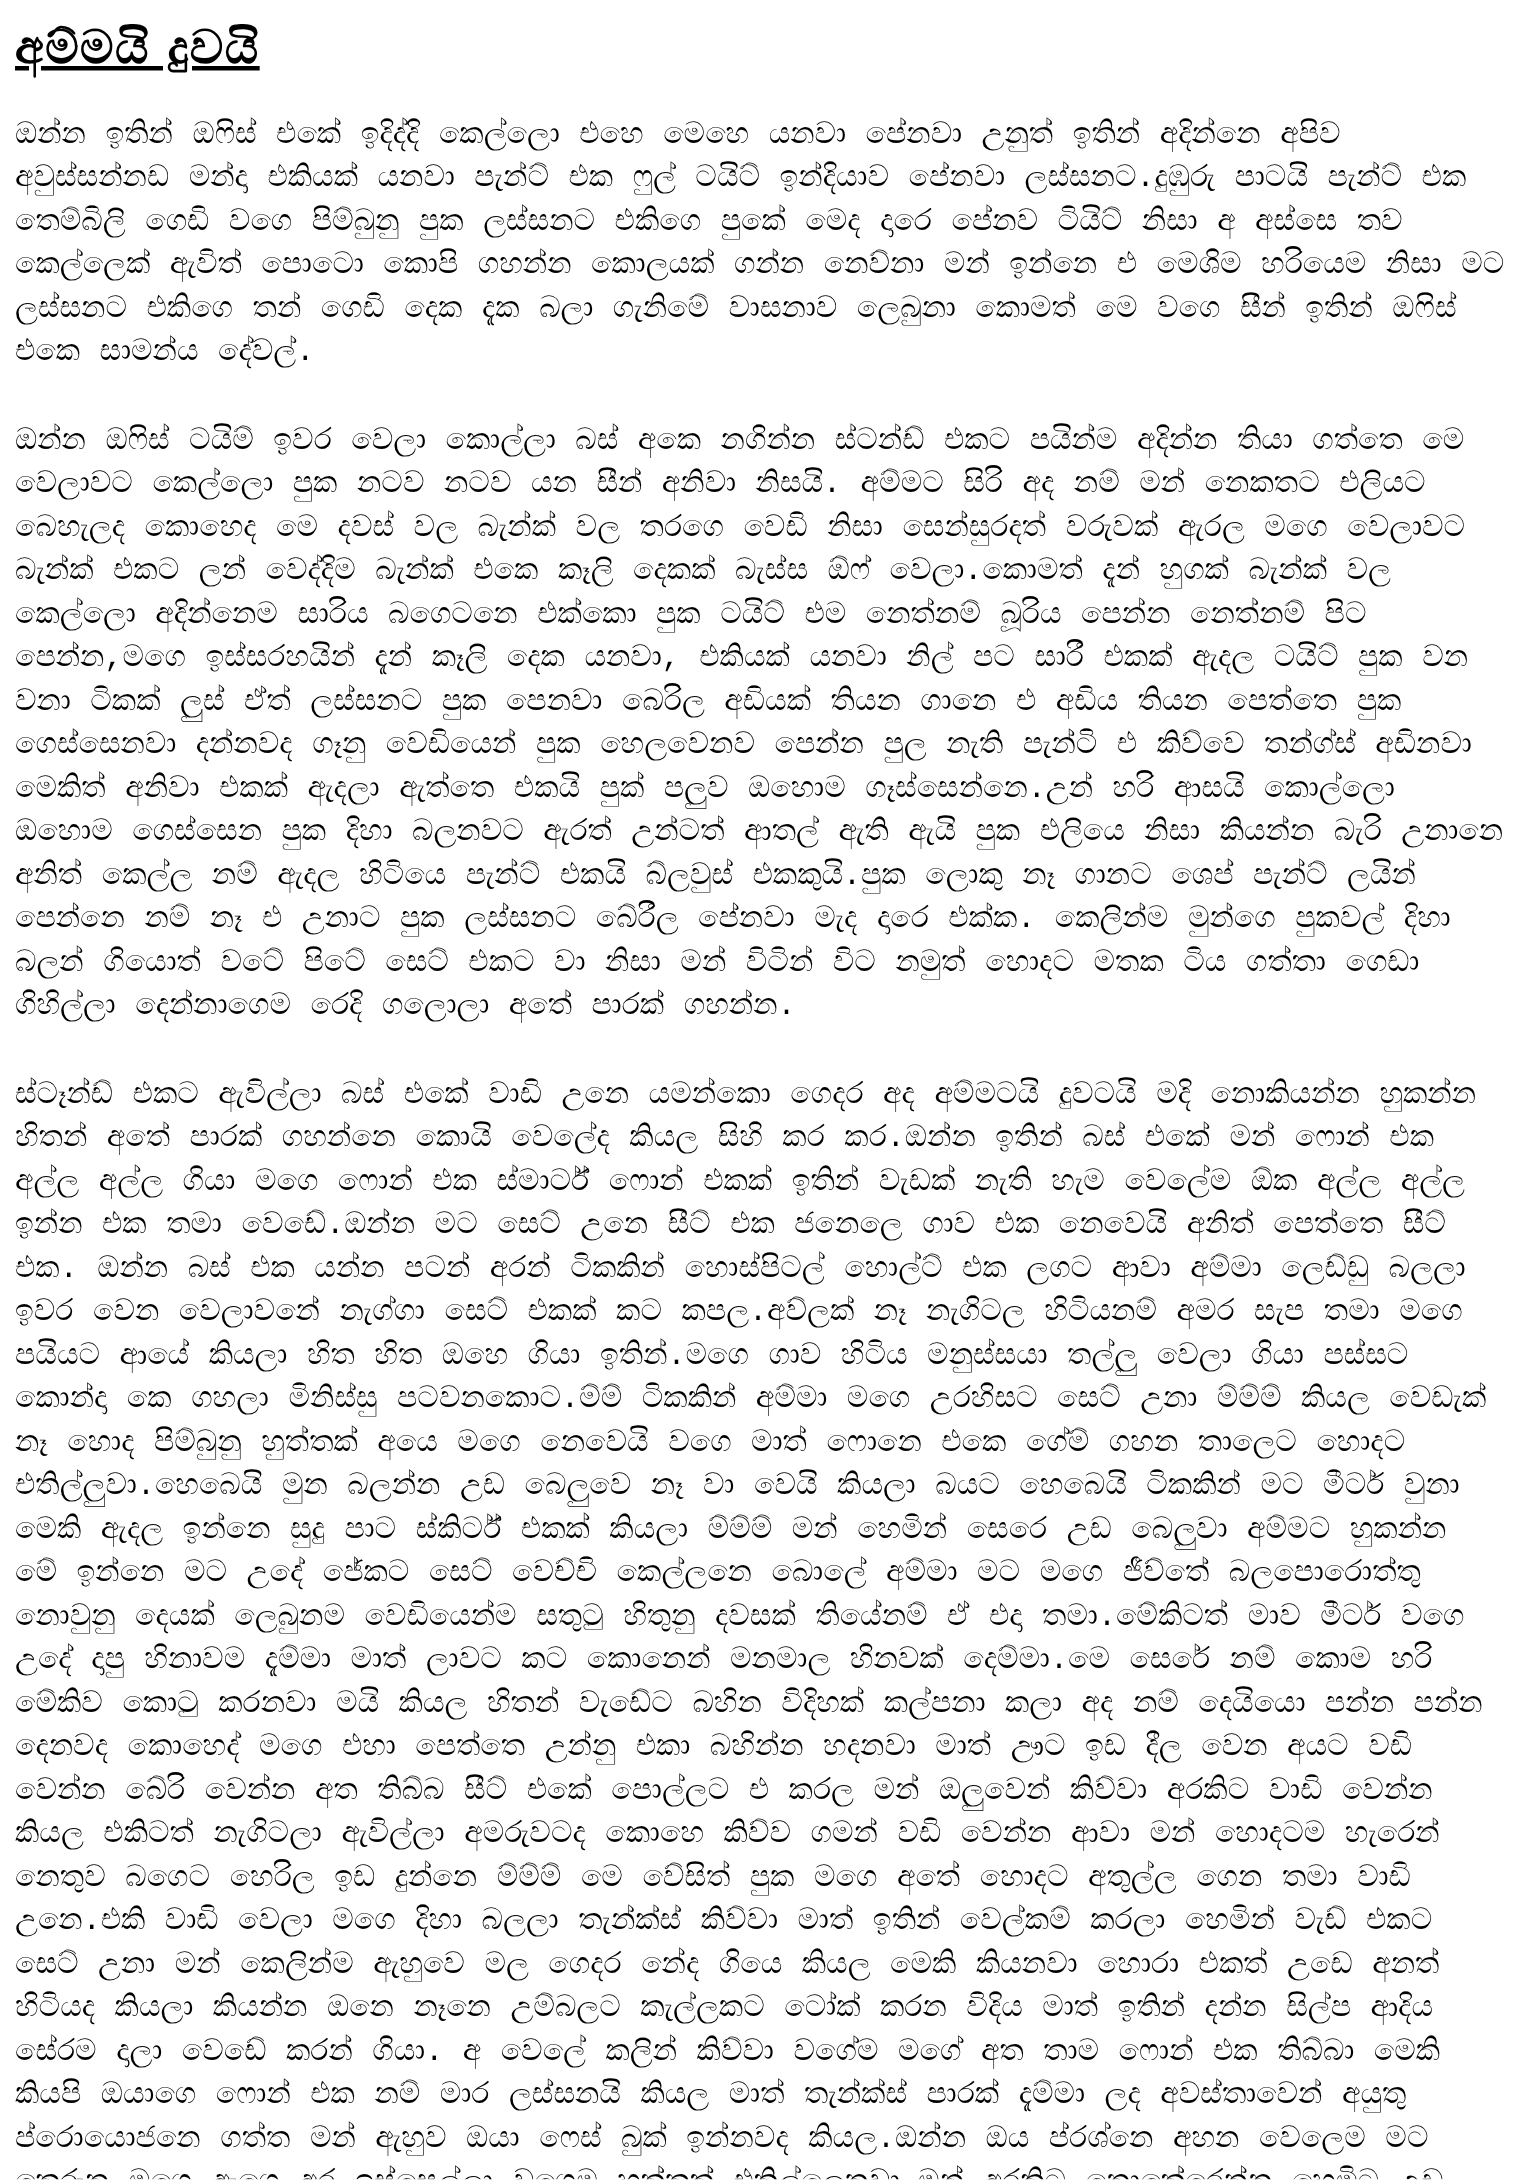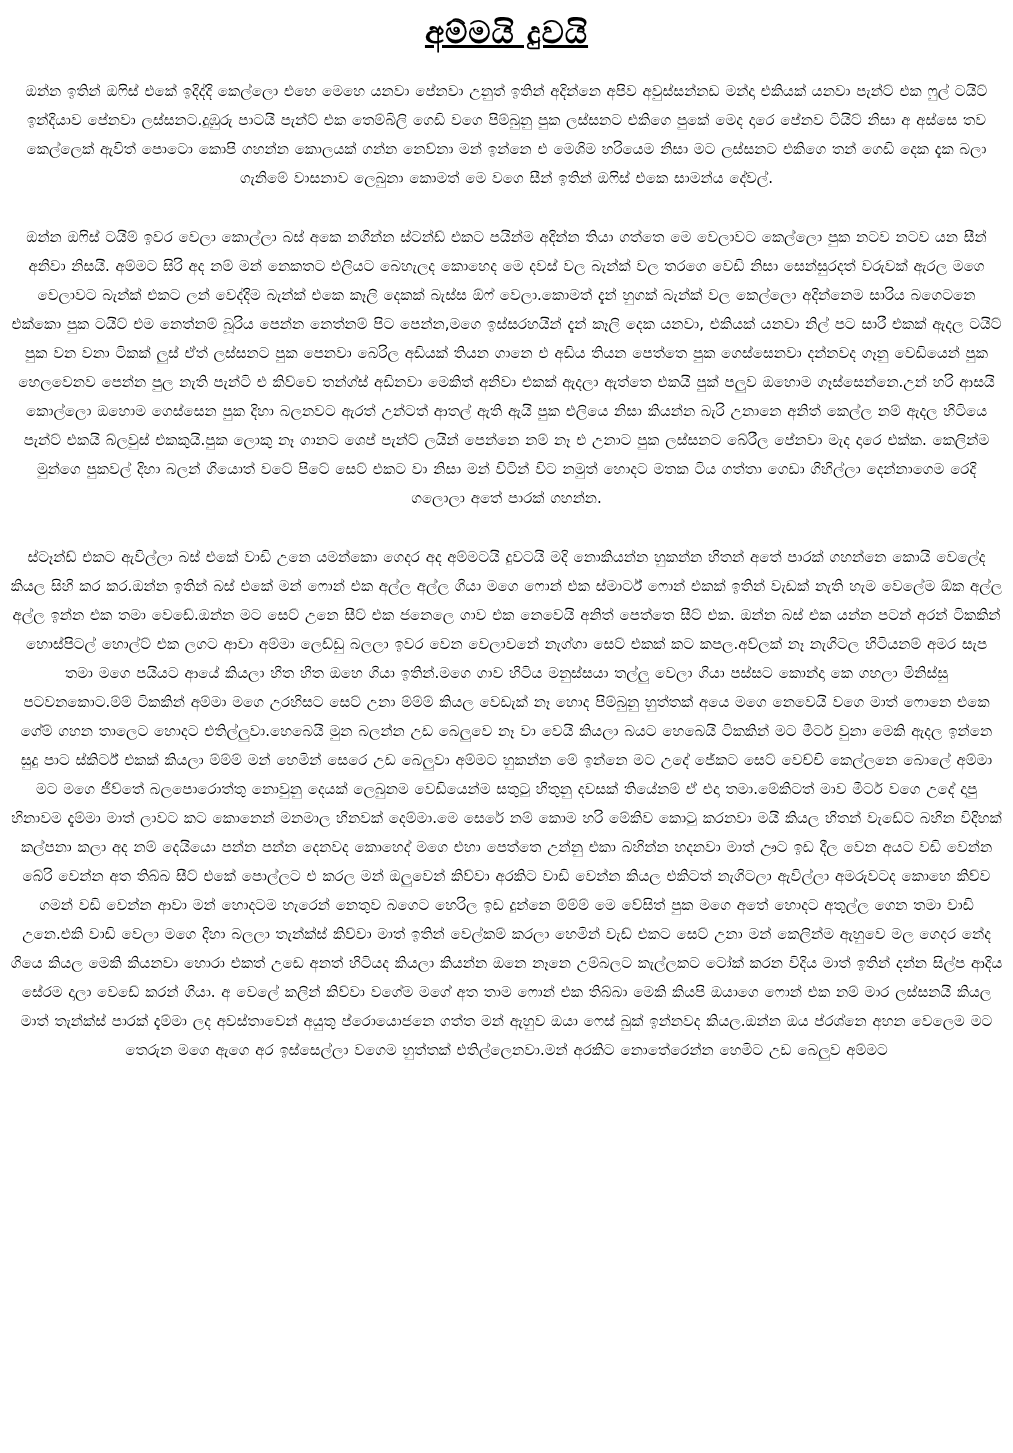--- a/index.html
+++ b/index.html
@@ -12,33 +12,33 @@
     width: 1013px;
     height: 1453px;
     box-sizing: border-box;
     background: #ffffff;
     color: #000000;
     padding: 10px 10px 0 10px;
     overflow: hidden;
     font-family: "DejaVu Sans", sans-serif;
   }
   .doc-title {
-    text-align: center;
     font-size: 31px;
     font-weight: bold;
     text-decoration: underline;
     margin: 4px 0 26px 0;
     letter-spacing: 1px;
   }
   .para {
-    font-size: 15px;
+    font-size: 20px;
     line-height: 29px;
-    text-align: center;
+    text-align: left;
     margin: 0 0 30px 0;
     word-spacing: 1px;
+    font-family: Liberation Mono, monospace;
   }
 </style>
 </head>
 <body>
 
 <div class="page">
   <h1 class="doc-title">අම්මයි දුවයි</h1>
 
   <p class="para">ඔන්න ඉතින් ඔෆිස් එකේ ඉදිද්දි කෙල්ලො එහෙ මෙහෙ යනවා පේනවා උනුත් ඉතින් අදින්නෙ අපිව අවුස්සන්නඩ මන්දා එකියක් යනවා පැන්ට් එක ෆුල් ටයිට් ඉන්දියාව  පේනවා ලස්සනට.දුඹුරු පාටයි පැන්ට් එක තෙම්බිලි ගෙඩි වගෙ පිම්බුනු පුක ලස්සනට එකිගෙ පුකේ මෙද දාරෙ පේනව ටියිට්  නිසා අ අස්සෙ තව කෙල්ලෙක් ඇවිත් පොටො කොපි ගහන්න කොලයක් ගන්න නෙව්නා මන් ඉන්නෙ එ මෙශිම හරියෙම නිසා මට ලස්සනට එකිගෙ තන් ගෙඩි දෙක දැක බලා ගැනිමේ වාසනාව ලෙබුනා කොමත් මෙ වගෙ සීන් ඉතින් ඔෆිස් එකෙ සාමන්ය දේවල්.</p>
 

